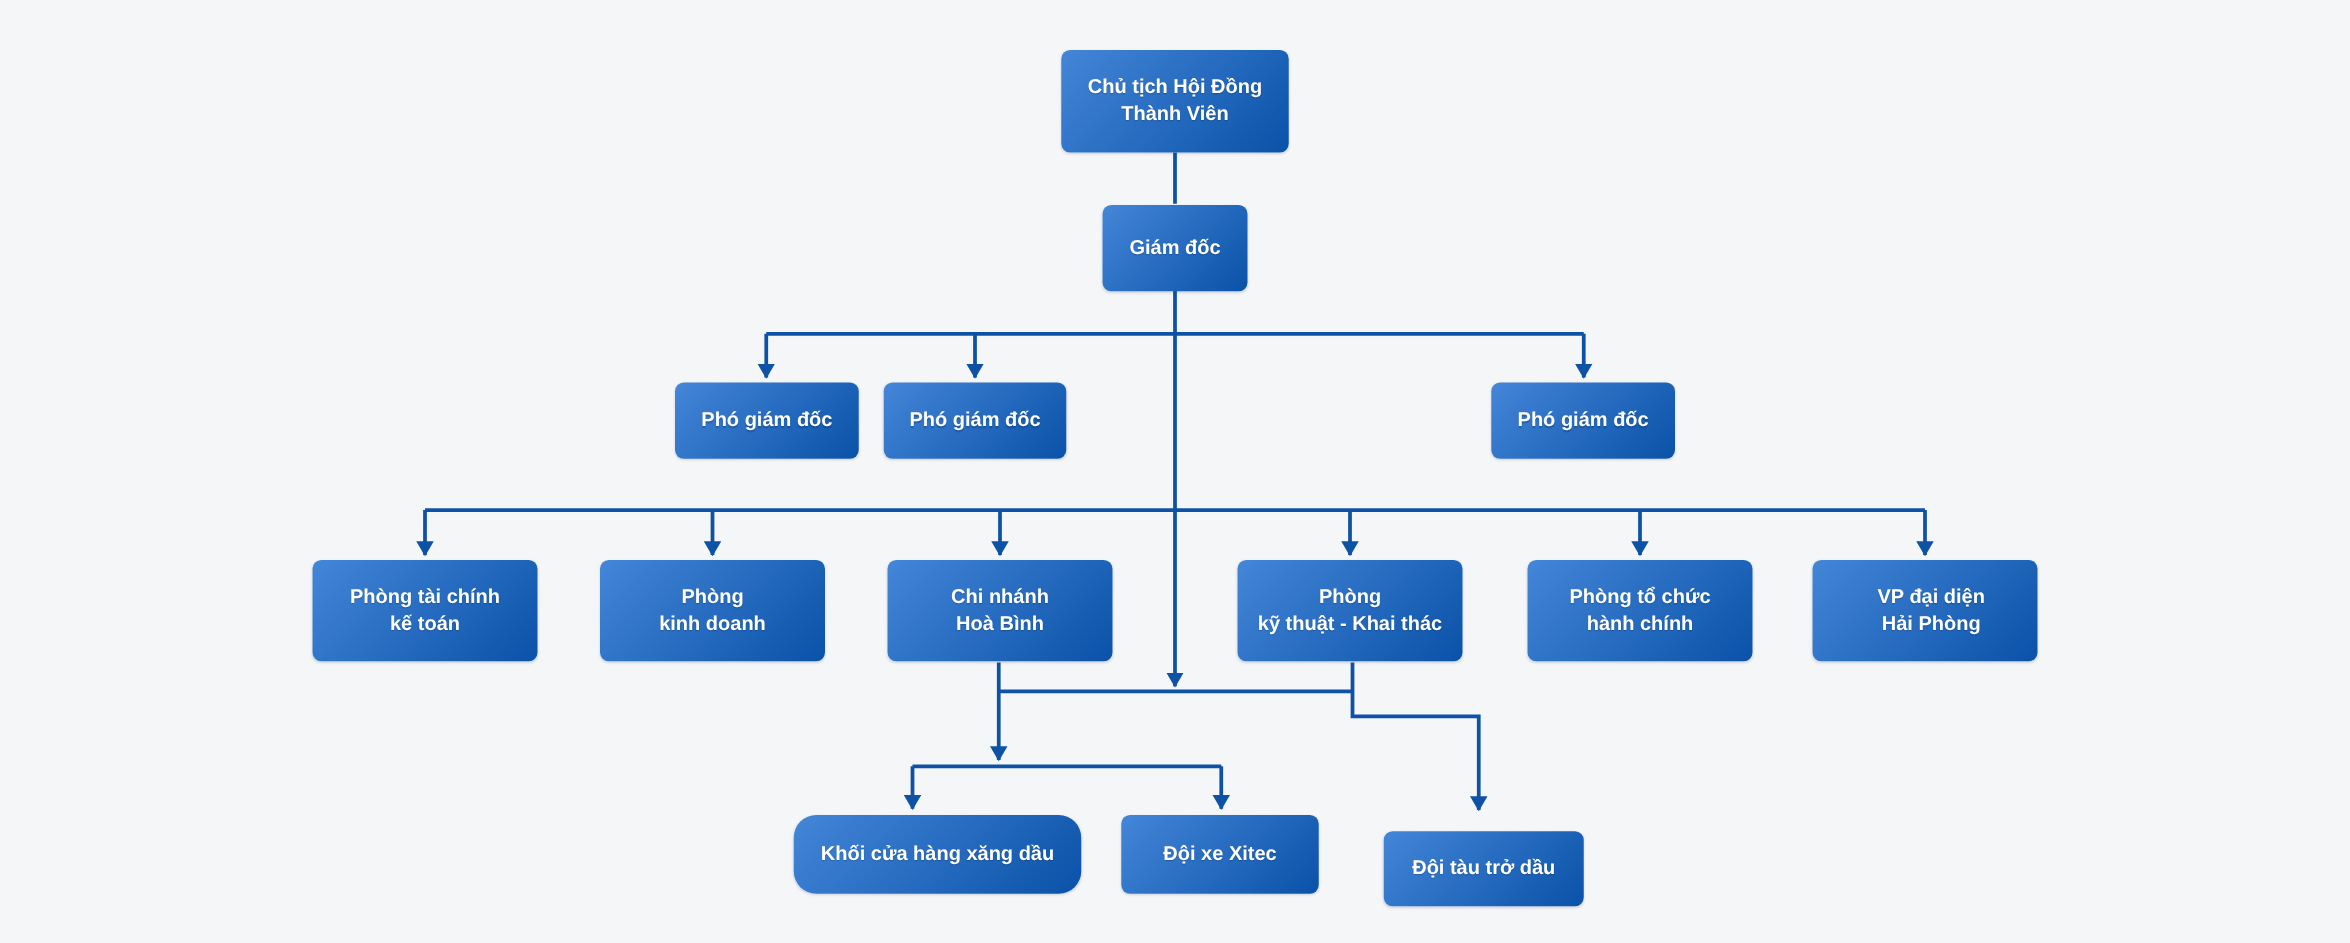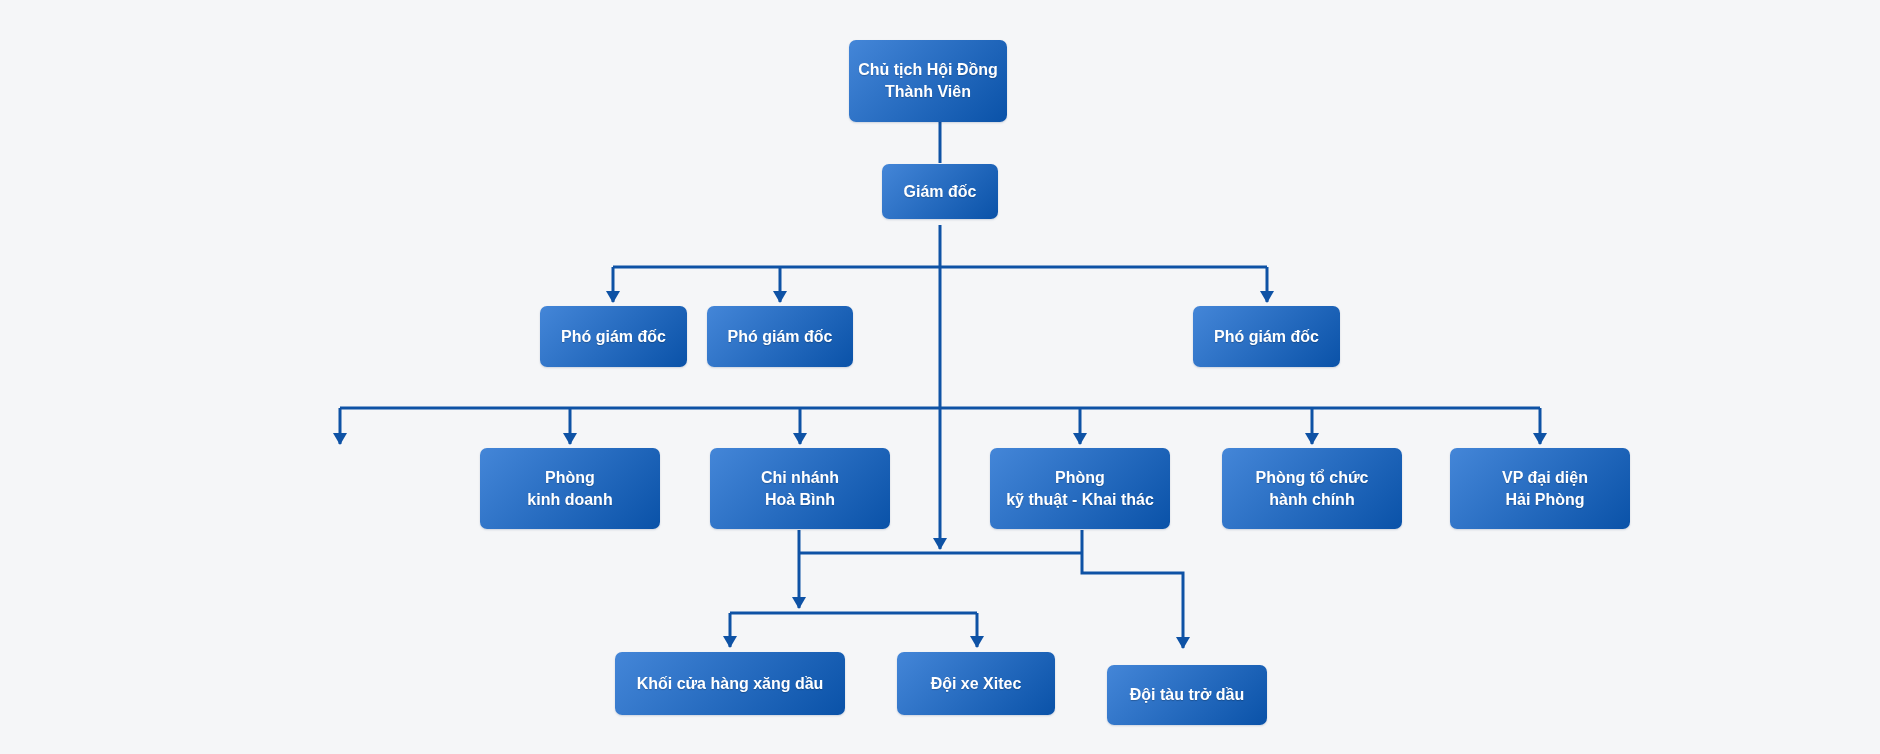--- a/index.html
+++ b/index.html
@@ -40,32 +40,32 @@
     box-sizing:border-box;
     border-radius:7px;
     background:linear-gradient(135deg,var(--node-gradient-start) 0%,var(--node-gradient-end) 100%);
     color:var(--node-text);
     font-size:16px;
     font-weight:700;
     line-height:22px;
     text-shadow:0 1px 1px rgba(0,0,0,.22);
     box-shadow:0 1px 2px rgba(20,50,100,.18);
   }
-  .n-chairman {left:849px; top:40px;  width:158px; height:82px;}
-  .n-director {left:882px; top:164px; width:116px; height:55px;}
+  .n-chairman {left:849px; top:40px;  width:182px; height:82px;}
+  .n-director {left:882px; top:164px; width:116px; height:69px;}
   .n-deputy1  {left:540px; top:306px; width:147px; height:61px;}
   .n-deputy2  {left:707px; top:306px; width:146px; height:61px;}
   .n-deputy3  {left:1193px;top:306px; width:147px; height:61px;}
   .n-finance  {left:250px; top:448px; width:180px; height:81px;}
   .n-business {left:480px; top:448px; width:180px; height:81px;}
   .n-branch   {left:710px; top:448px; width:180px; height:81px;}
   .n-technical{left:990px; top:448px; width:180px; height:81px;}
   .n-admin    {left:1222px;top:448px; width:180px; height:81px;}
   .n-vp       {left:1450px;top:448px; width:180px; height:81px;padding-left:10px;}
-  .n-gas      {left:615px; top:652px; width:230px; height:63px;}
+  .n-gas      {left:635px; top:652px; width:230px; height:63px;border-radius:18px;}
   .n-xitec    {left:897px; top:652px; width:158px; height:63px;}
   .n-tanker   {left:1107px;top:653px; width:160px; height:60px;margin-top:12px;}
 </style>
 </head>
 <body>
 
 <div class="canvas">
 
   <svg class="edges" width="1880" height="754" viewBox="0 0 1880 754" xmlns="http://www.w3.org/2000/svg">
     <defs>
@@ -108,20 +108,24 @@
   </div>
 
   <div class="node n-deputy2">
     <span>Phó giám đốc</span>
   </div>
 
   <div class="node n-deputy3">
     <span>Phó giám đốc</span>
   </div>
 
+  <div class="node n-finance">
+    <span>Phòng tài chính</span>
+    <span>kế toán</span>
+  </div>
 
   <div class="node n-business">
     <span>Phòng</span>
     <span>kinh doanh</span>
   </div>
 
   <div class="node n-branch">
     <span>Chi nhánh</span>
     <span>Hoà Bình</span>
   </div>

